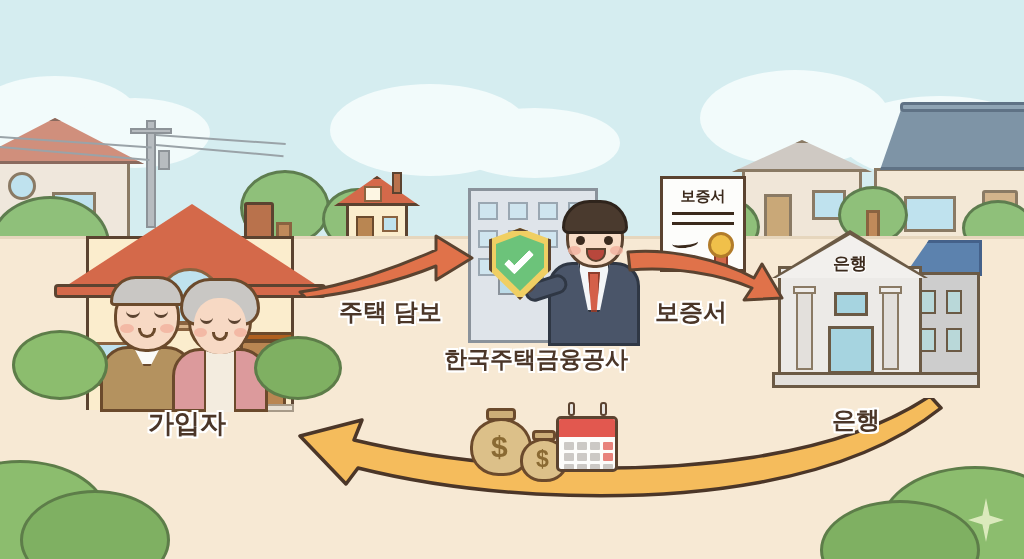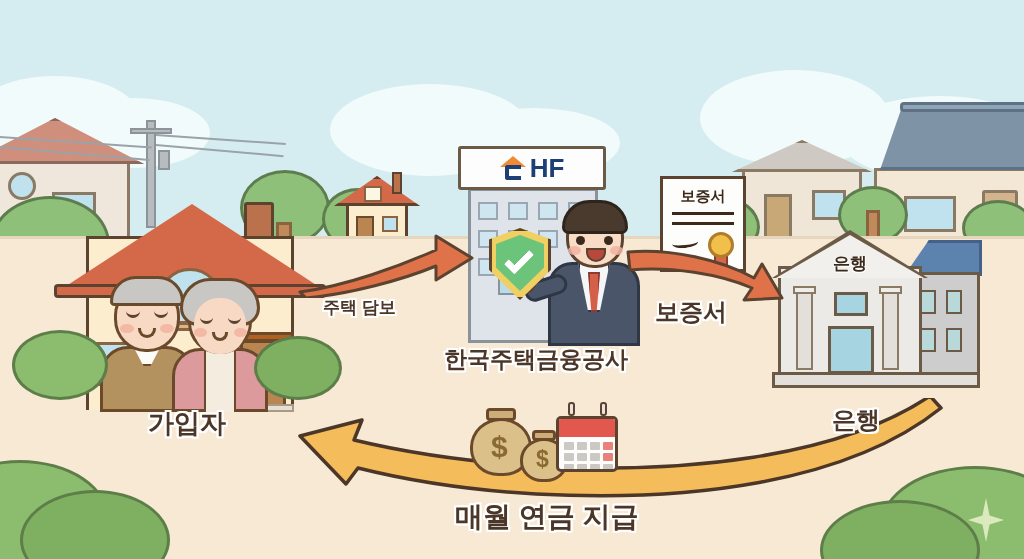--- a/index.html
+++ b/index.html
@@ -286,21 +286,21 @@
       2px 2px 0 #fff,-2px 2px 0 #fff,2px -2px 0 #fff,-2px -2px 0 #fff;
   }
   #title {
     position:absolute; left:0; top:26px; width:1024px; text-align:center;
     font-size:54px; font-weight:bold; color:#4a3423; letter-spacing:1px;
     text-shadow:
       4px 0 0 #fff,-4px 0 0 #fff,0 4px 0 #fff,0 -4px 0 #fff,
       3px 3px 0 #fff,-3px 3px 0 #fff,3px -3px 0 #fff,-3px -3px 0 #fff,
       0 6px 6px rgba(0,0,0,.10);
   }
-  #label-mortgage { left:323px; top:296px; font-size:17px; }
+  #label-mortgage { left:339px; top:296px; font-size:24px; }
   #label-guarantee { left:655px; top:296px; font-size:24px; }
   #label-hf { left:444px; top:344px; font-size:23px; }
   #label-subscriber { left:148px; top:406px; font-size:26px; }
   #label-bank { left:832px; top:404px; font-size:24px; }
   #label-pension { left:455px; top:498px; font-size:28px; }
 
   
   #sparkle {
     position:absolute; left:968px; top:498px; width:36px; height:44px;
     background:#e3eec4;
@@ -401,27 +401,20 @@
     <div class="cheek" style="left:22px;top:52px;width:13px;height:9px;"></div>
     <div class="cheek" style="left:62px;top:52px;width:13px;height:9px;"></div>
     <div class="mouth" style="left:40px;top:56px;width:16px;height:9px;"></div>
   </div>
 
   <div class="bush" style="left:12px;top:330px;width:96px;height:70px;"></div>
   <div class="bush bush-dark" style="left:254px;top:336px;width:88px;height:64px;"></div>
 
   <div id="hf-wrap">
     <div class="hf-tower"></div>
-    <div class="hf-sign">
-      <span class="hf-logo-mark">
-        <span class="hf-chev"></span>
-          <span class="hf-c"></span>
-      </span>
-      <span class="hf-text">HF</span>
-    </div>
     <div class="hf-win" style="left:26px;top:62px;"></div>
     <div class="hf-win" style="left:56px;top:62px;"></div>
     <div class="hf-win" style="left:86px;top:62px;"></div>
     <div class="hf-win" style="left:116px;top:62px;"></div>
     <div class="hf-win" style="left:26px;top:90px;"></div>
     <div class="hf-win" style="left:56px;top:90px;"></div>
     <div class="hf-win" style="left:86px;top:90px;"></div>
     <div class="hf-win" style="left:116px;top:90px;"></div>
     <div class="hf-win" style="left:26px;top:118px;"></div>
     <div class="hf-win" style="left:56px;top:118px;"></div>
@@ -530,15 +523,14 @@
   <div class="bush bush-dark" style="left:20px;top:490px;width:150px;height:100px;"></div>
   <div class="bush" style="left:880px;top:466px;width:190px;height:120px;"></div>
   <div class="bush bush-dark" style="left:820px;top:500px;width:160px;height:100px;"></div>
   <div id="sparkle"></div>
 
   <div class="label" id="label-mortgage">주택 담보</div>
   <div class="label" id="label-guarantee">보증서</div>
   <div class="label" id="label-subscriber">가입자</div>
   <div class="label" id="label-hf">한국주택금융공사</div>
   <div class="label" id="label-bank">은행</div>
-  <div class="label" id="label-pension">매월 연금 지급</div>
 
 </div>
 
 </body></html>

